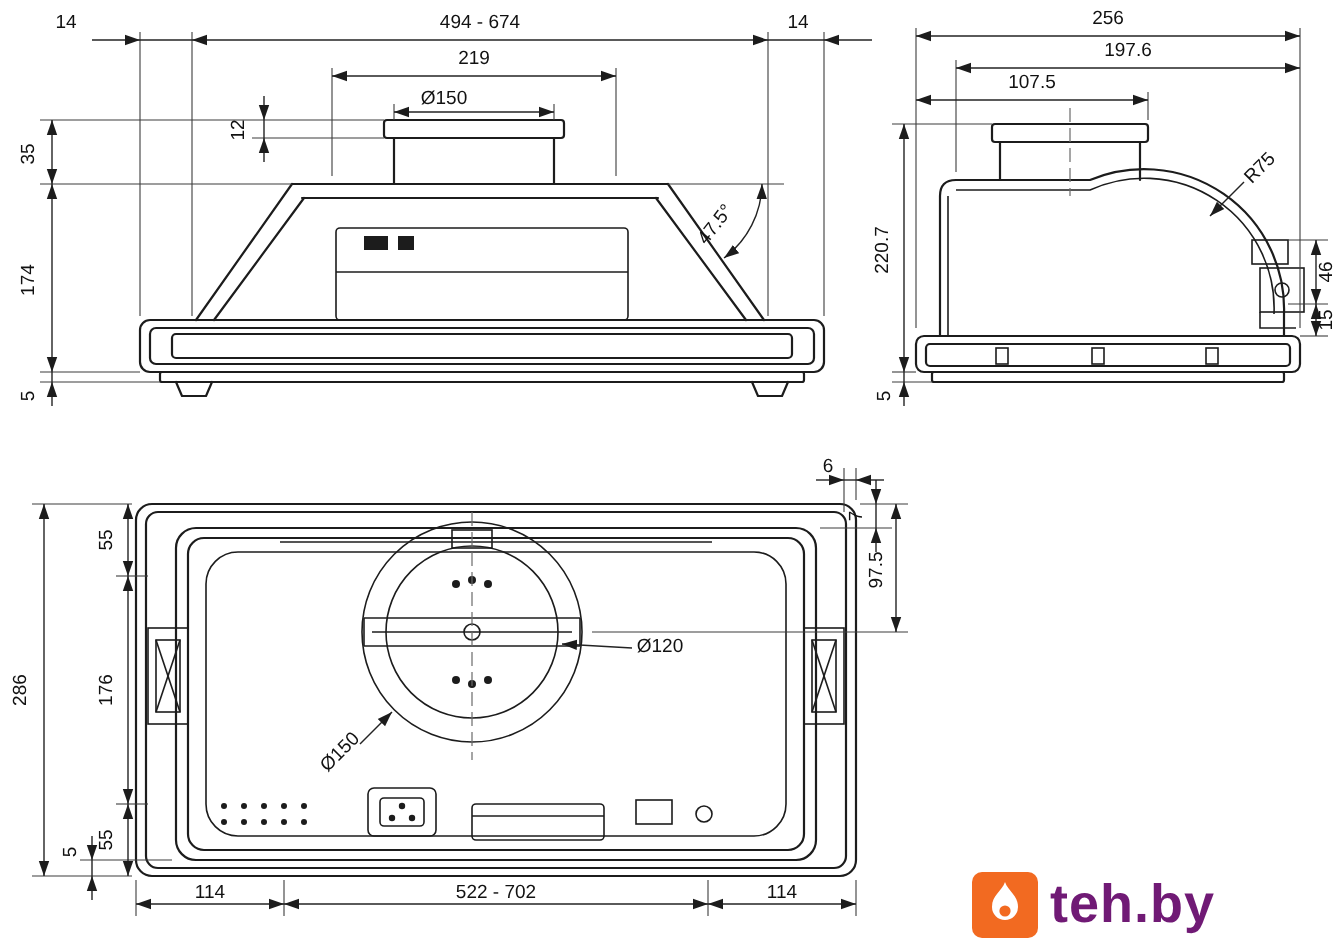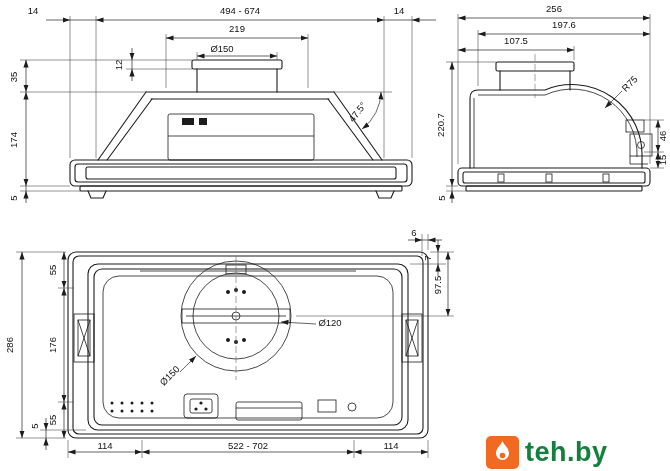--- a/index.html
+++ b/index.html
@@ -8,21 +8,21 @@
   svg{position:absolute;left:0;top:0;}
   .ol{stroke:#1c1c1c;stroke-width:1.1;fill:none;stroke-linejoin:round;stroke-linecap:round;}
   .ol2{stroke:#1c1c1c;stroke-width:.8;fill:none;}
   .fl{fill:#1c1c1c;stroke:none;}
   .dl{stroke:#232323;stroke-width:.7;fill:none;}
   .el{stroke:#3c3c3c;stroke-width:.55;fill:none;}
   .cl{stroke:#6a6a6a;stroke-width:.6;stroke-dasharray:7 3;fill:none;}
   text.dt{font-family:"Liberation Sans",sans-serif;font-size:9.5px;fill:#111;text-anchor:middle;}
   .logo{position:absolute;left:486px;top:436px;display:flex;align-items:center;gap:6px;}
   .logo-icon{width:33px;height:33px;border-radius:5px;display:grid;place-items:center;}
-  .logo-text{font-weight:bold;font-size:27px;color:#15803d;letter-spacing:.5px;line-height:33px;}
+  .logo-text{font-weight:bold;font-size:27px;color:#701a75;letter-spacing:.5px;line-height:33px;}
 </style>
 </head>
 <body>
 
 <div id="stage">
 <svg width="670" height="471" viewBox="0 0 670 471">
   <defs>
     <marker id="arr" viewBox="0 0 8 6" markerWidth="8" markerHeight="6" refX="7.5" refY="3" orient="auto-start-reverse" markerUnits="userSpaceOnUse">
       <path d="M0,0.4 L7.5,3 L0,5.6 Z" fill="#1c1c1c"></path>
     </marker>

